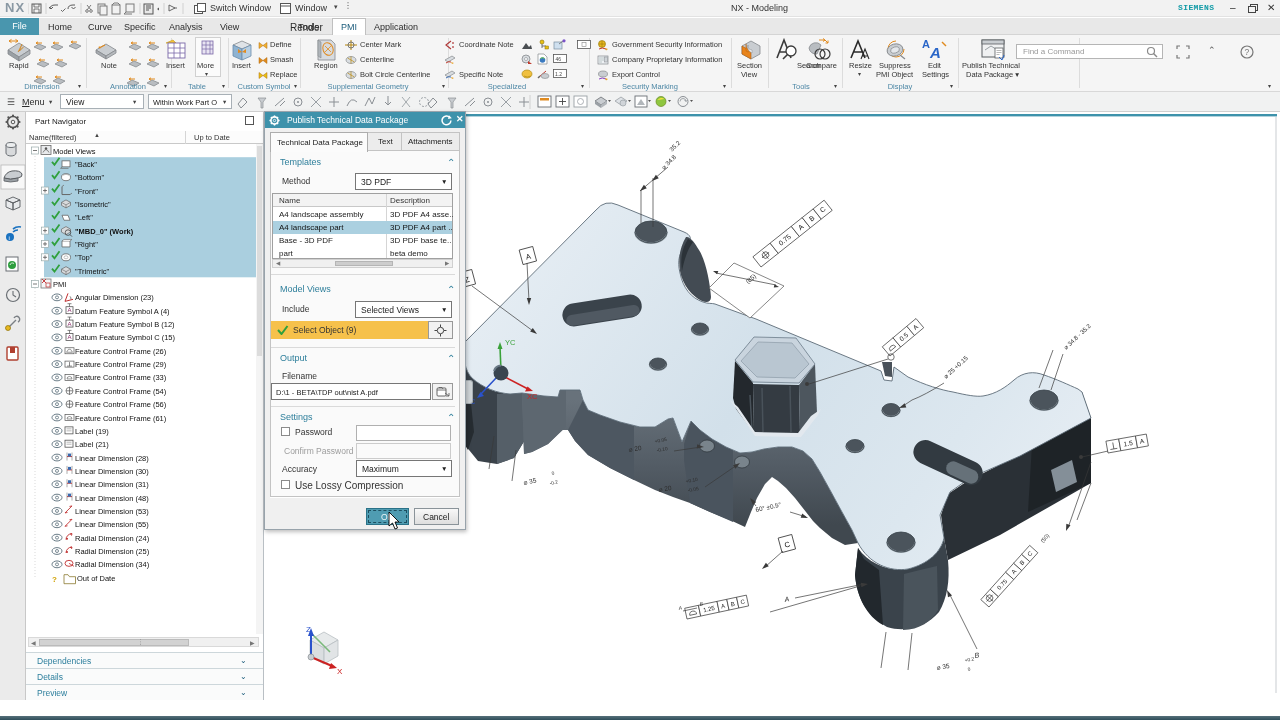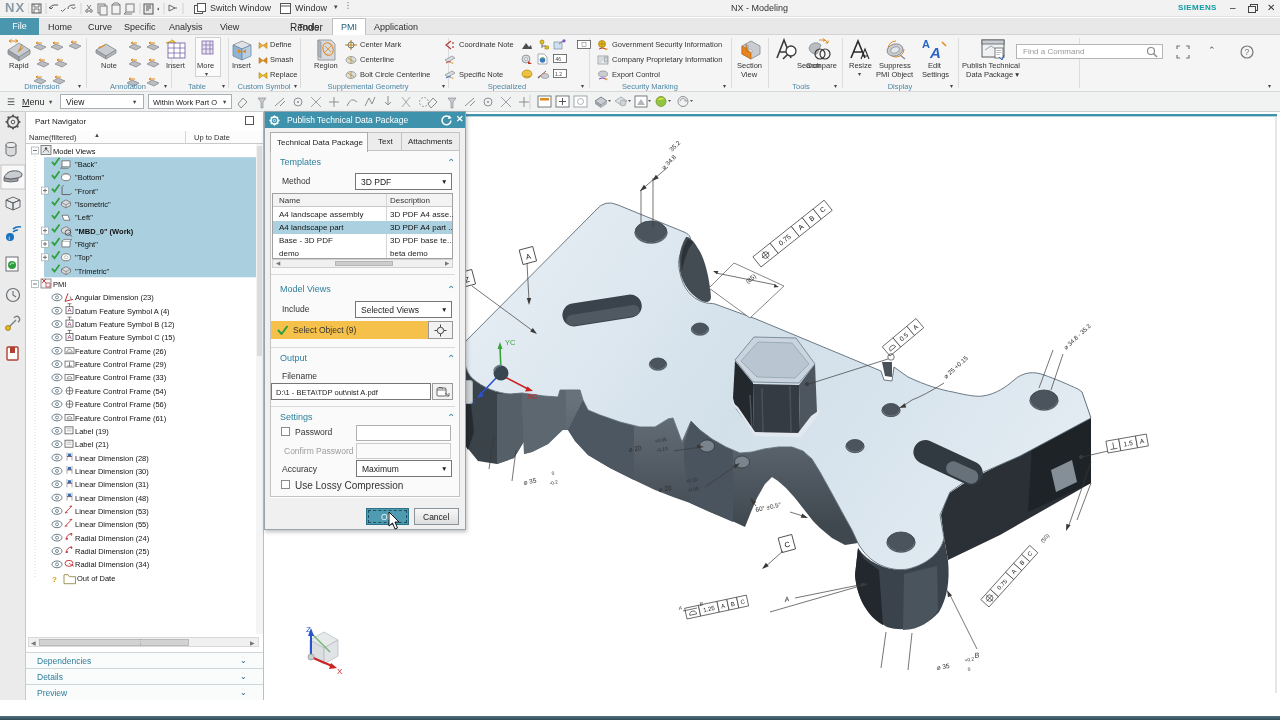--- a/index.html
+++ b/index.html
@@ -55,21 +55,21 @@
       </svg>
  <div class="tx" style="left:210px;top:3px;font-size:9px;color:#333;">Switch Window</div>
  <svg class="ab" style="left:280px;top:3px;" width="11" height="11" viewBox="0 0 11 11">
         <rect x="0.5" y="0.5" width="10" height="10" fill="#fff" stroke="#555"></rect>
         <path d="M0.5 3h10" stroke="#555"></path>
       </svg>
  <div class="tx" style="left:295px;top:3px;font-size:9px;color:#333;">Window</div>
  <div class="tx" style="left:334px;top:3px;font-size:7px;color:#444;">▾</div>
  <div class="tx" style="left:344px;top:1px;font-size:8px;color:#444;">⋮</div>
  <div class="tx" style="left:731px;top:3px;font-size:9px;color:#333;">NX - Modeling</div>
- <div class="tx" style="left:1178px;top:3px;font-size:8px;font-weight:bold;color:#0f9aa6;letter-spacing:0.4px;">SIEMENS</div>
+ <div class="tx" style="left:1178px;top:3px;font-size:8px;font-weight:bold;color:#0f9aa6;letter-spacing:0.4px;font-family:Liberation Mono, monospace;">SIEMENS</div>
  <div class="tx" style="left:1230px;top:2px;font-size:10px;color:#333;">–</div>
  <svg class="ab" style="left:1248px;top:4px;" width="10" height="9" viewBox="0 0 10 9">
         <rect x="2.5" y="0.5" width="7" height="6" fill="none" stroke="#444"></rect>
         <rect x="0.5" y="2.5" width="7" height="6" fill="#f2f2f2" stroke="#444"></rect>
       </svg>
  <div class="tx" style="left:1267px;top:2px;font-size:10px;color:#333;">✕</div>
 </div>
 
 <div class="ab" style="left:0;top:18px;width:1280px;height:17px;background:#e8e8e8;border-bottom:1px solid #d4d4d4;">
  <div class="ab" style="left:0;top:0;width:39px;height:17px;background:#4996ae;color:#fff;font-size:9px;text-align:center;line-height:17px;">File</div>
@@ -1084,21 +1084,21 @@
      <div class="tx" style="left:117px;top:2px;font-size:8px;color:#333;">Description</div>
         </div>
    <div class="ab" style="left:113px;top:0;width:1px;height:64px;background:#d5d5d5;"></div>
    <div class="tx" style="left:6px;top:16px;font-size:8px;color:#222;">A4 landscape assembly</div>
    <div class="tx" style="left:117px;top:16px;font-size:8px;color:#222;">3D PDF A4 asse..</div>
    <div class="ab" style="left:0px;top:27px;width:179px;height:13px;background:#abd0e0;"></div>
    <div class="tx" style="left:6px;top:29px;font-size:8px;color:#111;">A4 landscape part</div>
    <div class="tx" style="left:117px;top:29px;font-size:8px;color:#111;">3D PDF A4 part ..</div>
    <div class="tx" style="left:6px;top:42px;font-size:8px;color:#222;">Base - 3D PDF</div>
    <div class="tx" style="left:117px;top:42px;font-size:8px;color:#222;">3D PDF base te..</div>
-   <div class="tx" style="left:6px;top:55px;font-size:8px;color:#222;">demo</div>
+   <div class="tx" style="left:6px;top:55px;font-size:8px;color:#222;">part</div>
    <div class="tx" style="left:117px;top:55px;font-size:8px;color:#222;">beta demo</div>
  </div>
  <div class="ab" style="left:7px;top:147px;width:181px;height:9px;background:#f0f0f0;border:1px solid #d0d0d0;">
    <div class="tx" style="left:3px;top:0px;font-size:5.5px;color:#777;">◀</div>
    <div class="tx" style="left:172px;top:0px;font-size:5.5px;color:#777;">▶</div>
    <div class="ab" style="left:62px;top:1px;width:58px;height:5px;background:#cdcdcd;border:1px solid #b5b5b5;"></div>
  </div>
  <div class="ab" style="left:6px;top:162px;width:184px;height:1px;background:#dadada;"></div>
 
  <div class="tx" style="left:15px;top:172px;font-size:9px;color:#2e7f9b;">Model Views</div>

